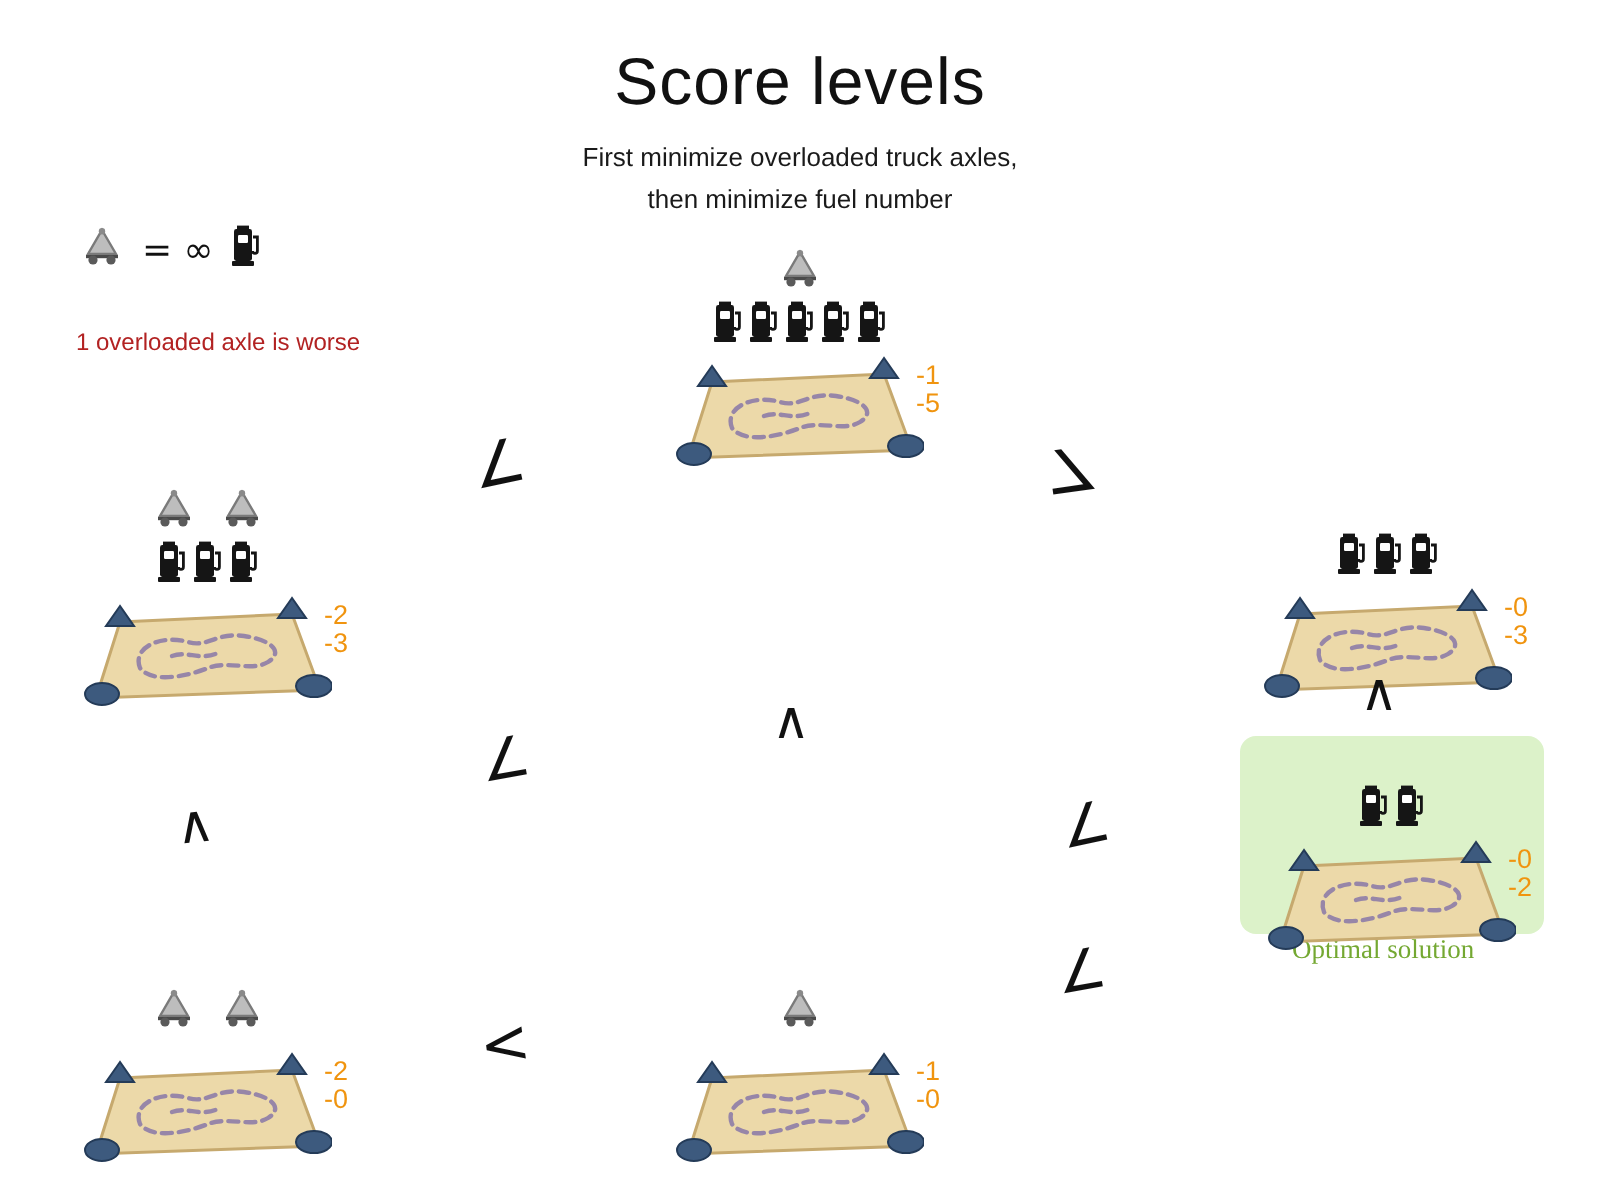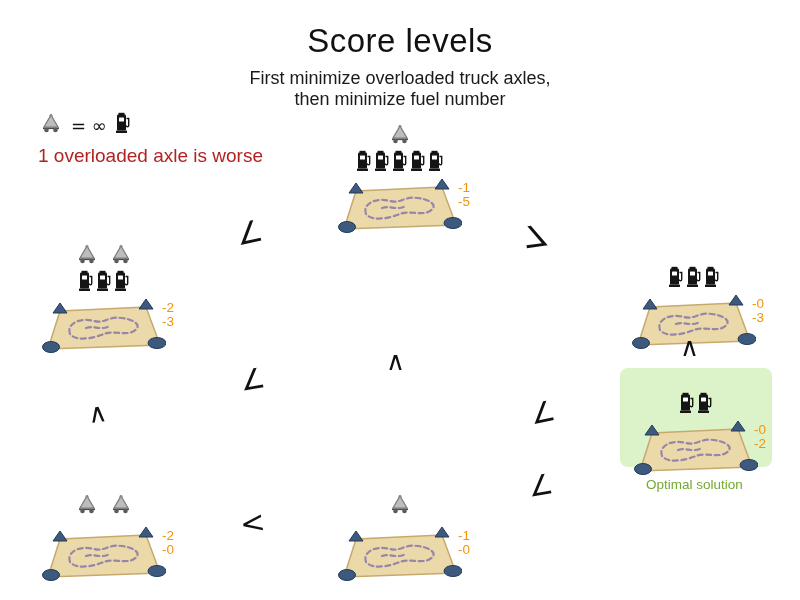--- a/index.html
+++ b/index.html
@@ -2,25 +2,25 @@
 <html style="--score: #f0940f; --note: #b22222; --optimal_bg: #dcf2c9; --optimal_label: #74a832; --map_fill: #ecd9a9; --map_border: #c6a96e; --route: #9786a8; --corner: #3d5a7e;"><head>
 <meta charset="utf-8">
 <style>
   html,body{margin:0;padding:0;}
   body{font-family:"Liberation Sans","DejaVu Sans",sans-serif;background:#fff;}
   .canvas{position:relative;width:800px;height:600px;background:#fff;overflow:hidden;}
 
   .title{position:absolute;left:0;top:22px;width:100%;text-align:center;
          font-size:33px;color:#111;letter-spacing:0.5px;}
   .subtitle{position:absolute;left:0;top:68px;width:100%;text-align:center;
-            font-size:18px;line-height:21px;color:#1a1a1a;}
+            font-size:13px;line-height:21px;color:#1a1a1a;}
 
   .legend{position:absolute;left:40px;top:112px;display:flex;align-items:center;gap:9px;}
   .legend-eq{font-size:18px;color:#111;font-family:"DejaVu Sans",sans-serif;}
-  .note{position:absolute;left:38px;top:145px;font-size:19px;line-height:21px;
+  .note{position:absolute;left:38px;top:161px;font-size:12px;line-height:21px;
         color:var(--note,#b22222);}
 
   .icon{display:inline-block;line-height:0;}
 
   .solution{width:124px;}
   .solution.abs{position:absolute;}
   .sol-top{left:338px;top:124px;}
   .sol-mid-left{left:42px;top:244px;}
   .sol-mid-right{left:632px;top:260px;}
   .sol-bottom-left{left:42px;top:494px;}
@@ -30,21 +30,21 @@
   .axle-row{gap:12px;}
   .fuel-row{gap:3px;}
 
   .map-wrap{position:relative;width:124px;height:56px;}
   .scores{position:absolute;top:3px;right:-8px;font-size:13.5px;line-height:14px;
           color:var(--score,#f0940f);text-align:left;}
 
   .optimal-wrap{position:absolute;left:620px;top:368px;}
   .optimal-box{width:152px;height:99px;border-radius:8px;background:var(--optimal_bg,#dcf2c9);}
   .optimal-box .solution{margin:0 auto;padding-top:18px;}
-  .optimal-label{margin:10px 0 0 26px;font-size:13.5px;color:var(--optimal_label,#74a832);}
+  .optimal-label{margin:0 0 0 26px;font-size:13.5px;color:var(--optimal_label,#74a832);font-family:Liberation Serif, serif;}
 
   .cmp{position:absolute;font-family:"DejaVu Sans",sans-serif;color:#111;line-height:1;}
   .c0{left:236px;top:218px;font-size:30px;transform:rotate(-12deg);}
   .c1{left:522px;top:222px;font-size:30px;transform:scaleX(-1) rotate(8deg);}
   .c2{left:680px;top:334px;font-size:26px;}
   .c3{left:240px;top:366px;font-size:28px;transform:rotate(-10deg);}
   .c4{left:386px;top:348px;font-size:26px;}
   .c5{left:530px;top:399px;font-size:28px;transform:rotate(-12deg);}
   .c6{left:88px;top:400px;font-size:26px;transform:rotate(-6deg);}
   .c7{left:528px;top:472px;font-size:28px;transform:rotate(-10deg);}

